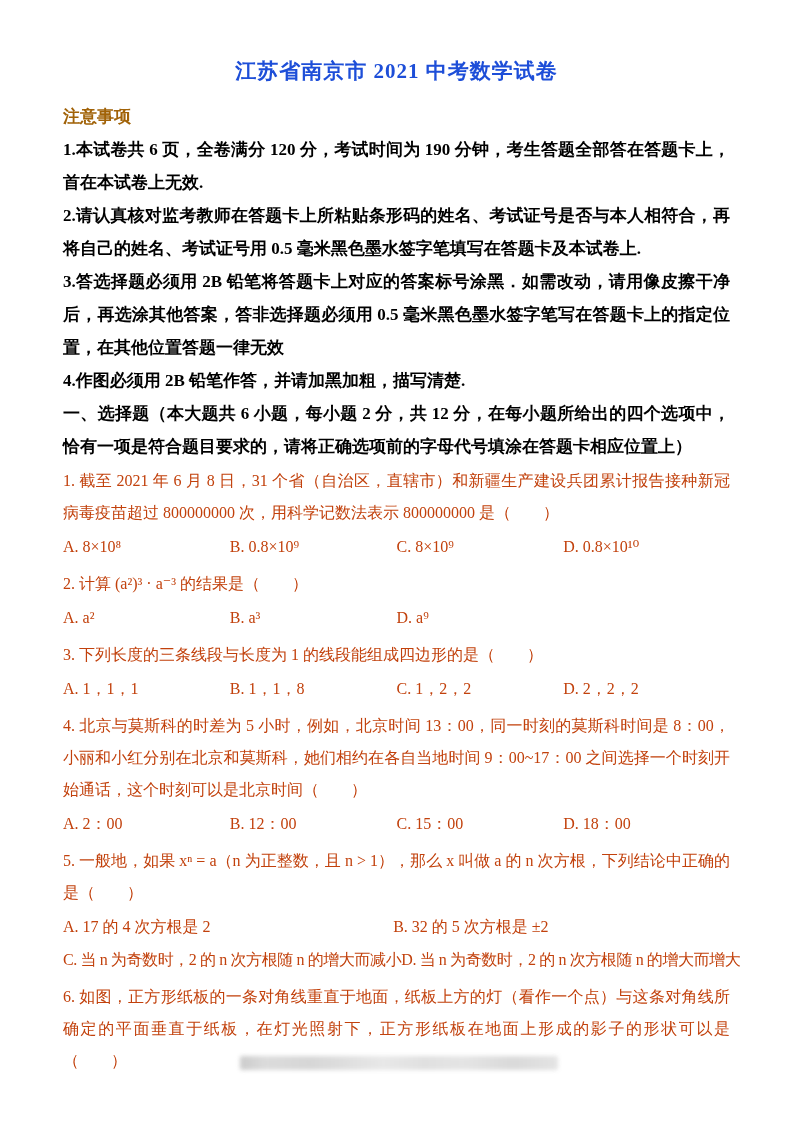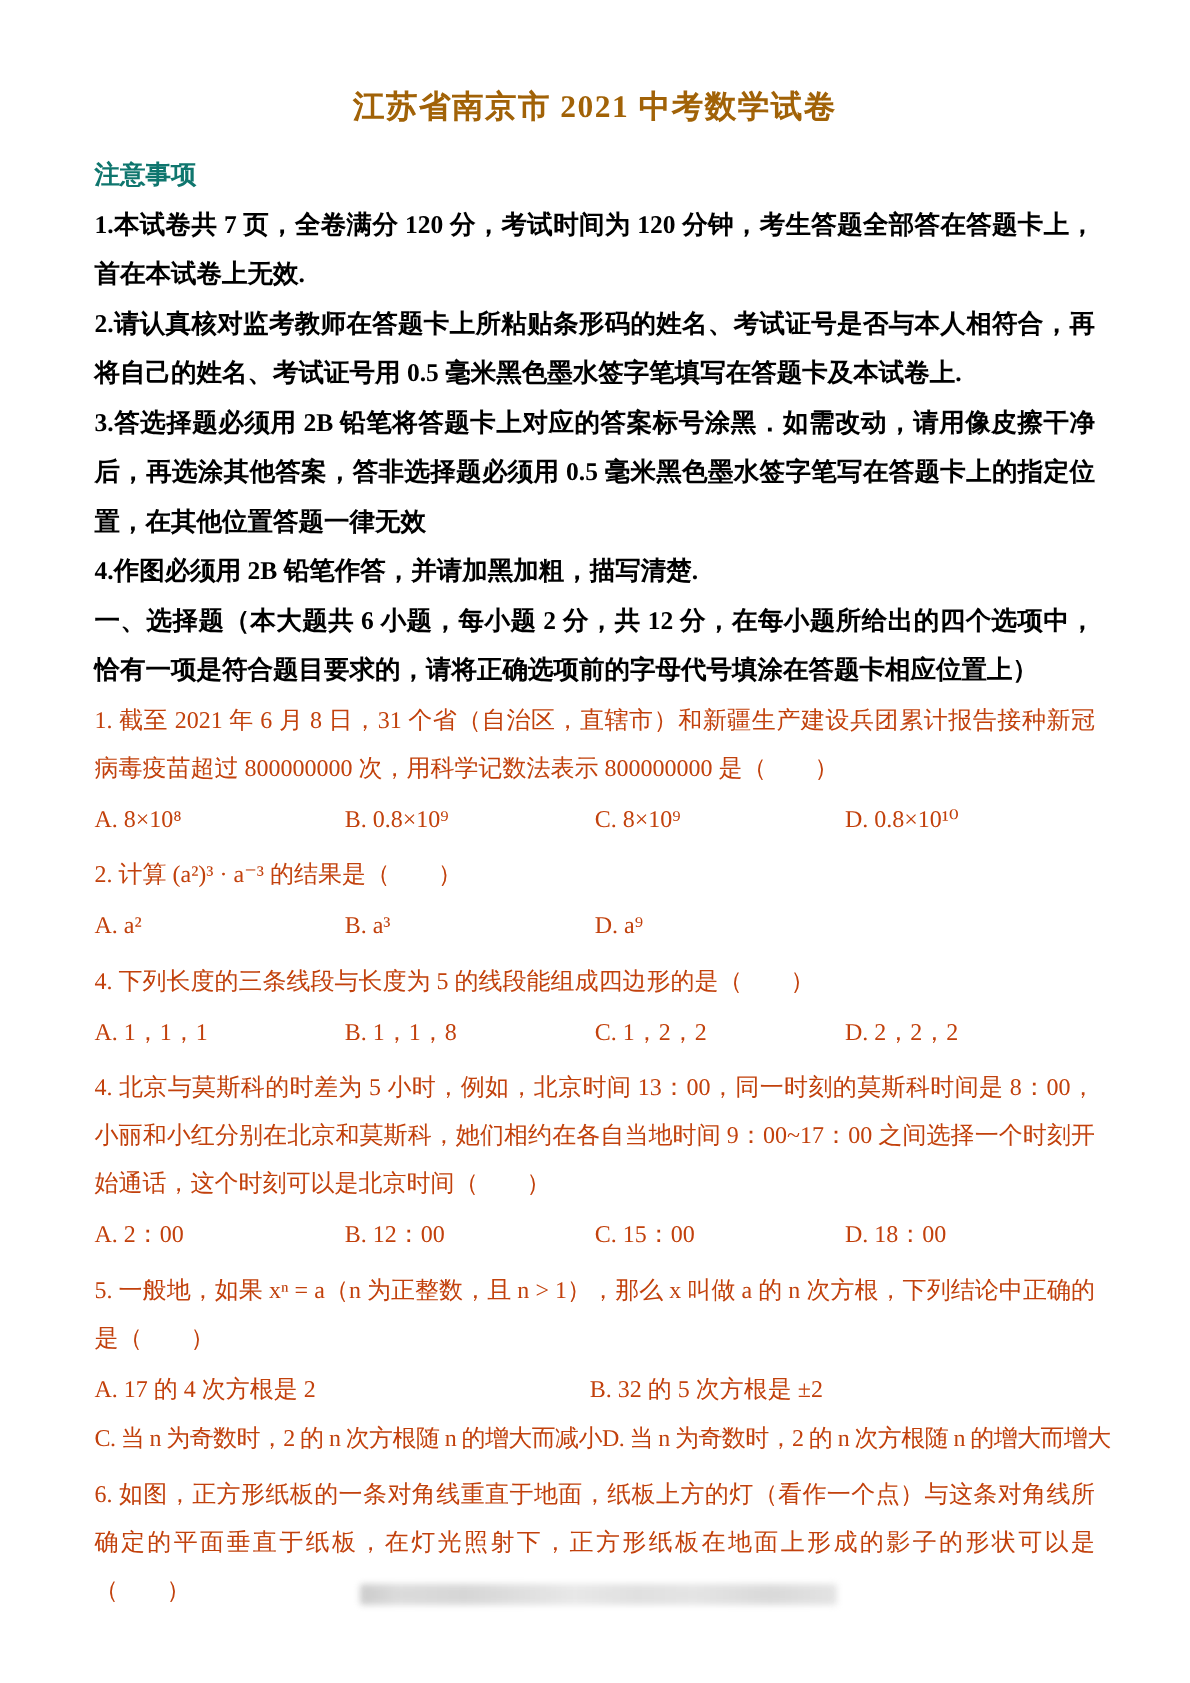--- a/index.html
+++ b/index.html
@@ -14,27 +14,27 @@
     height: 1122px;
     padding: 56px 63px 0 63px;
   }
   .exam-title {
     text-align: center;
     font-size: 21px;
     font-weight: bold;
     letter-spacing: 1px;
     line-height: 30px;
     margin-bottom: 14px;
-    color: #a16207;
+    color: #1d4ed8;
   }
   .notice-heading {
     font-weight: bold;
     font-size: 17px;
     line-height: 33px;
-    color: #0f766e;
+    color: #a16207;
   }
   .notice-item {
     font-weight: bold;
     font-size: 17px;
     line-height: 33px;
     text-align: justify;
     color: #000;
   }
   .section-heading {
     font-weight: bold;
@@ -74,21 +74,21 @@
 </style>
 </head>
 <body>
 
 <div class="sheet">
 
   <div class="exam-title">江苏省南京市 2021 中考数学试卷</div>
 
   <div class="notice-heading">注意事项</div>
 
-  <div class="notice-item">1.本试卷共 7 页，全卷满分 120 分，考试时间为 120 分钟，考生答题全部答在答题卡上，首在本试卷上无效.</div>
+  <div class="notice-item">1.本试卷共 6 页，全卷满分 120 分，考试时间为 190 分钟，考生答题全部答在答题卡上，首在本试卷上无效.</div>
   <div class="notice-item">2.请认真核对监考教师在答题卡上所粘贴条形码的姓名、考试证号是否与本人相符合，再将自己的姓名、考试证号用 0.5 毫米黑色墨水签字笔填写在答题卡及本试卷上.</div>
   <div class="notice-item">3.答选择题必须用 2B 铅笔将答题卡上对应的答案标号涂黑．如需改动，请用像皮擦干净后，再选涂其他答案，答非选择题必须用 0.5 毫米黑色墨水签字笔写在答题卡上的指定位置，在其他位置答题一律无效</div>
   <div class="notice-item">4.作图必须用 2B 铅笔作答，并请加黑加粗，描写清楚.</div>
 
   <div class="section-heading">一、选择题（本大题共 6 小题，每小题 2 分，共 12 分，在每小题所给出的四个选项中，恰有一项是符合题目要求的，请将正确选项前的字母代号填涂在答题卡相应位置上）</div>
 
   <div class="question">
     <div class="stem">1. 截至 2021 年 6 月 8 日，31 个省（自治区，直辖市）和新疆生产建设兵团累计报告接种新冠病毒疫苗超过 800000000 次，用科学记数法表示 800000000 是（　　）</div>
     <div class="options four">
       <span class="opt">A.  8×10⁸</span>
@@ -101,21 +101,21 @@
   <div class="question">
     <div class="stem">2. 计算 (a²)³ · a⁻³ 的结果是（　　）</div>
     <div class="options four">
       <span class="opt">A.  a²</span>
       <span class="opt">B.  a³</span>
       <span class="opt">D.  a⁹</span>
     </div>
   </div>
 
   <div class="question">
-    <div class="stem">4. 下列长度的三条线段与长度为 5 的线段能组成四边形的是（　　）</div>
+    <div class="stem">3. 下列长度的三条线段与长度为 1 的线段能组成四边形的是（　　）</div>
     <div class="options four">
       <span class="opt">A. 1，1，1</span>
       <span class="opt">B. 1，1，8</span>
       <span class="opt">C. 1，2，2</span>
       <span class="opt">D. 2，2，2</span>
     </div>
   </div>
 
   <div class="question">
     <div class="stem">4. 北京与莫斯科的时差为 5 小时，例如，北京时间 13：00，同一时刻的莫斯科时间是 8：00，小丽和小红分别在北京和莫斯科，她们相约在各自当地时间 9：00~17：00 之间选择一个时刻开始通话，这个时刻可以是北京时间（　　）</div>

